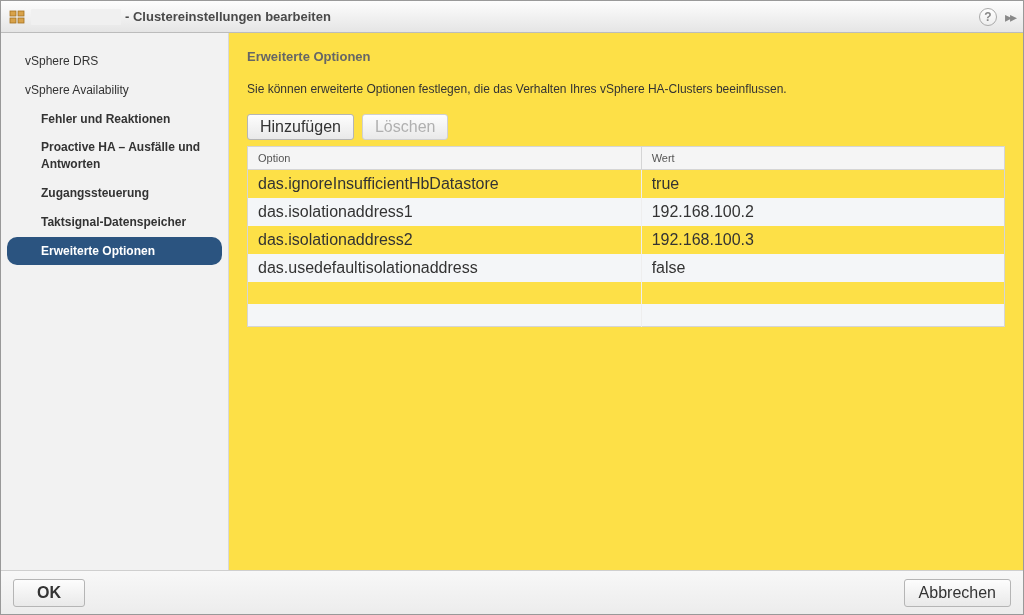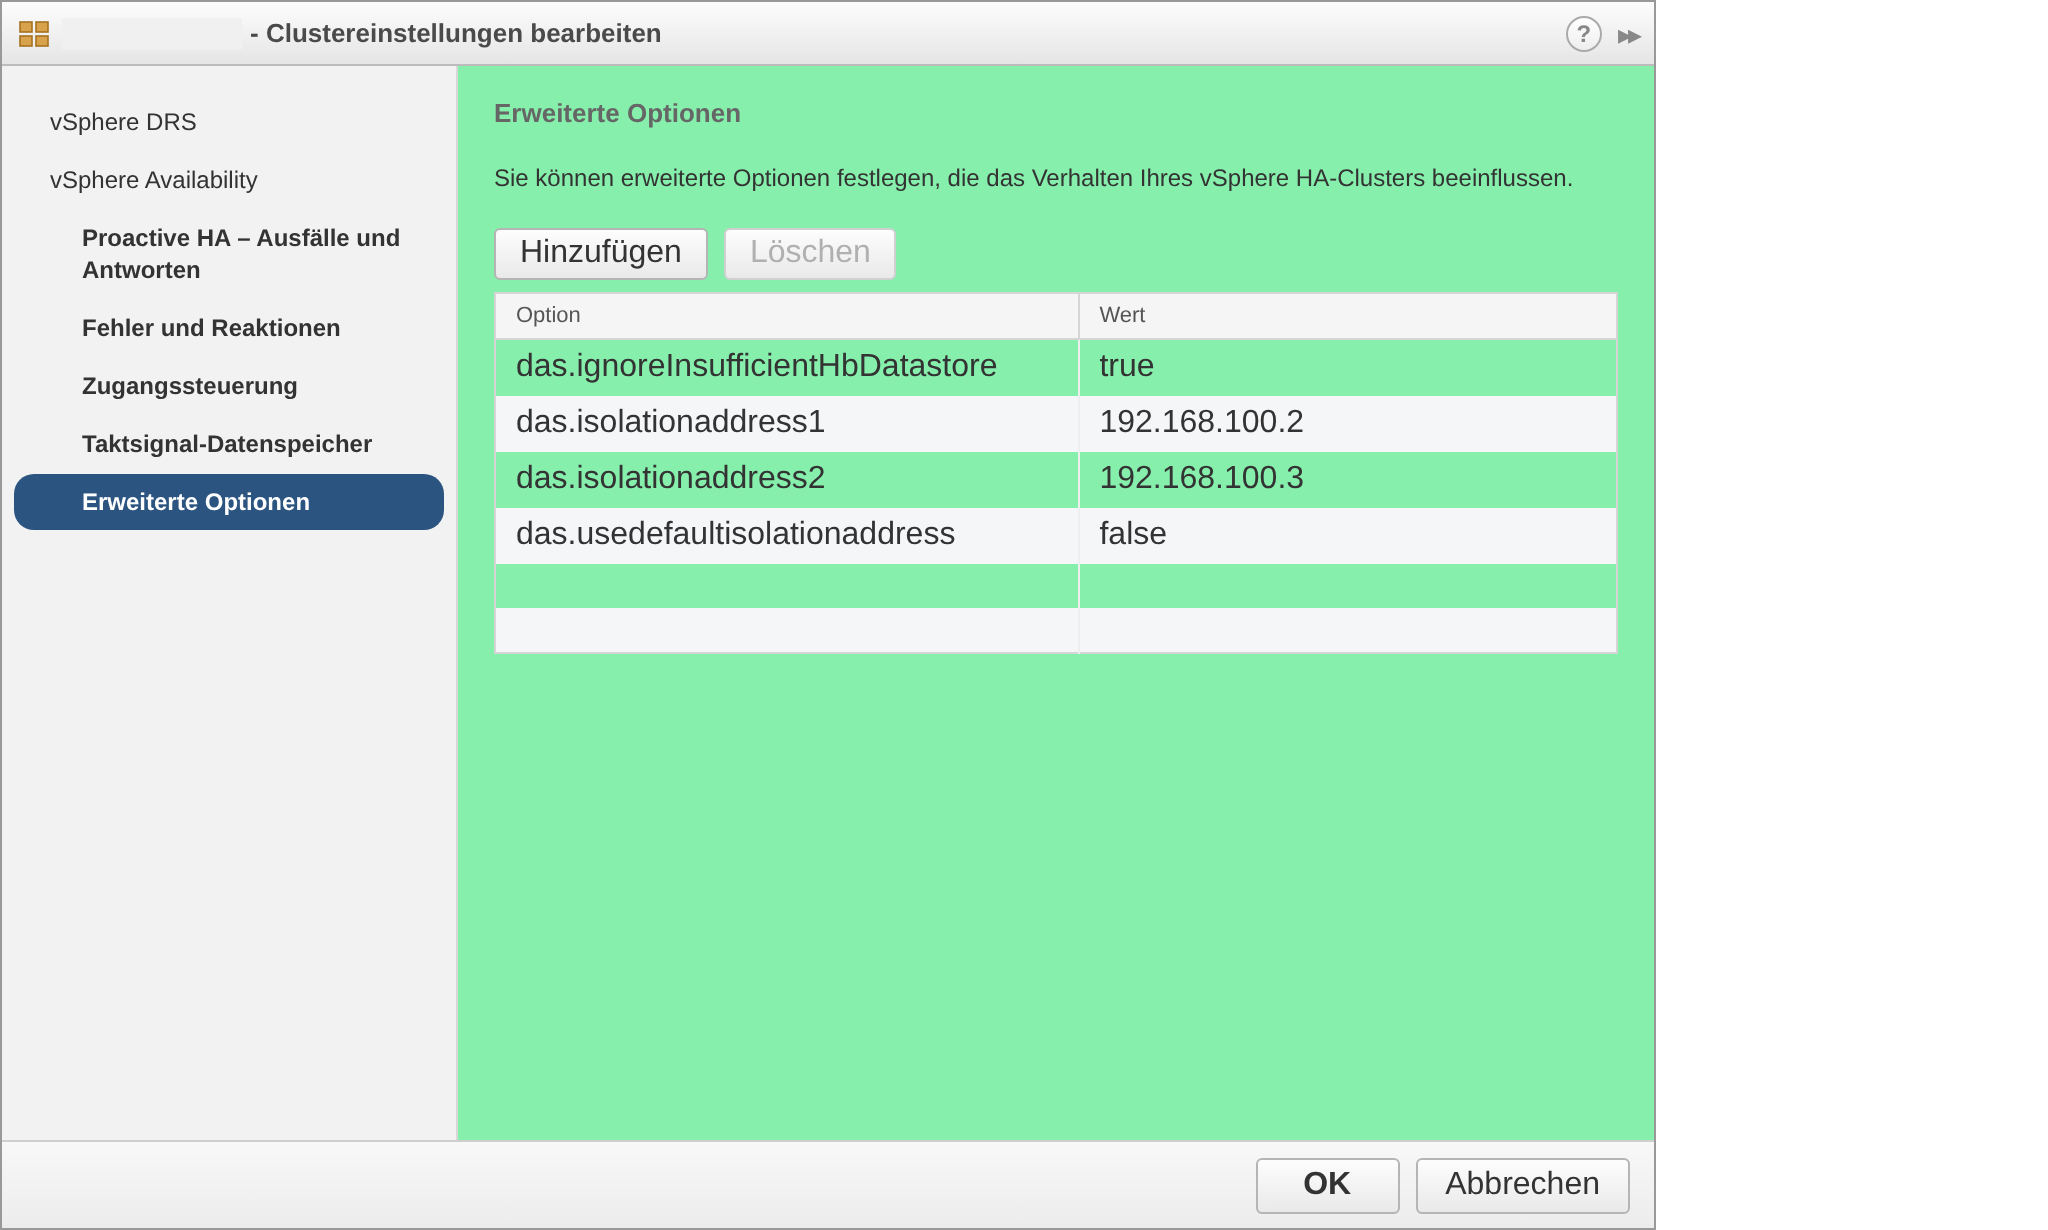--- a/index.html
+++ b/index.html
@@ -6,26 +6,26 @@
   body {
     font-family: Arial, Helvetica, sans-serif;
     font-size: 12px;
     color: #333;
     background: #fff;
     width: 1024px;
     height: 615px;
     overflow: hidden;
   }
   .dialog {
-    width: 828px;
+    width: 1024px;
     height: 615px;
     border: 1px solid #999;
     display: flex;
     flex-direction: column;
-    background: #86efac;
+    background: #fde047;
   }
   .titlebar {
     height: 32px;
     background: linear-gradient(to bottom, #fdfdfd, #e5e5e5);
     border-bottom: 1px solid #bcbcbc;
     display: flex;
     align-items: center;
     padding: 0 8px;
     position: relative;
   }
@@ -177,21 +177,21 @@
   .table tbody tr.empty td {
     height: 22px;
   }
   .col-option { width: 52%; }
   .col-wert { width: 48%; }
   .footer {
     height: 44px;
     border-top: 1px solid #cfcfcf;
     background: linear-gradient(to bottom, #f8f8f8, #ececec);
     display: flex;
-    justify-content: flex-end;
+    justify-content: space-between;
     align-items: center;
     padding: 12px 12px;
     gap: 8px;
   }
   .footer .btn {
     min-width: 72px;
     text-align: center;
     padding: 4px 14px;
   }
   .footer .btn.primary {
@@ -218,22 +218,22 @@
       <div class="help-icon">?</div>
       <div class="expand-icon">▸▸</div>
     </div>
   </div>
 
   <div class="body">
 
     <div class="sidebar">
       <div class="sidebar-item top"><span>vSphere DRS</span></div>
       <div class="sidebar-item top"><span>vSphere Availability</span></div>
+      <div class="sidebar-item sub"><span>Fehler und Reaktionen</span></div>
       <div class="sidebar-item sub"><span>Proactive HA – Ausfälle und Antworten</span></div>
-      <div class="sidebar-item sub"><span>Fehler und Reaktionen</span></div>
       <div class="sidebar-item sub"><span>Zugangssteuerung</span></div>
       <div class="sidebar-item sub"><span>Taktsignal-Datenspeicher</span></div>
       <div class="sidebar-item sub selected"><span>Erweiterte Optionen</span></div>
     </div>
 
     <div class="content">
       <h2>Erweiterte Optionen</h2>
       <p class="desc">Sie können erweiterte Optionen festlegen, die das Verhalten Ihres vSphere HA-Clusters beeinflussen.</p>
 
       <div class="btn-row">

